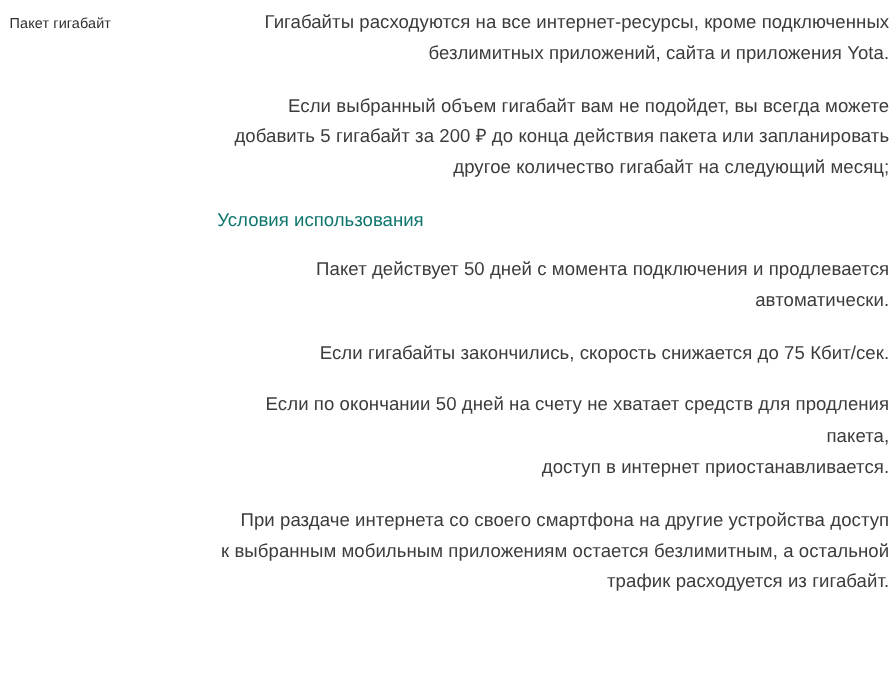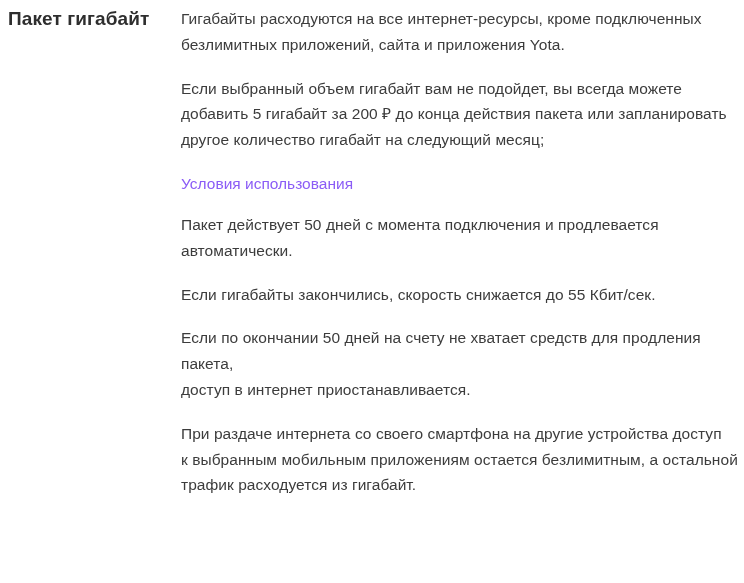--- a/index.html
+++ b/index.html
@@ -19,44 +19,45 @@
     box-sizing: border-box;
     padding: 6px 0 0 8px;
     width: 744px;
   }
   .label-col {
     width: 173px;
     flex: 0 0 173px;
   }
   .row-label {
     margin: 0;
-    font-size: 19px;
+    font-size: 12px;
     line-height: 26px;
-    font-weight: 700;
+    font-weight: 400;
     color: #2e2e2e;
     letter-spacing: 0.1px;
   }
   .content-col {
     width: 560px;
     flex: 0 0 560px;
   }
   .content-col p {
     margin: 0 0 18px 0;
     font-size: 15.5px;
     line-height: 25.8px;
     color: #3c3c3c;
     white-space: pre-line;
     letter-spacing: 0.05px;
+    text-align: right;
   }
   .terms-heading {
     margin: 0 0 15px 0;
     font-size: 15.5px;
     line-height: 26px;
     font-weight: 400;
-    color: #8b5cf6;
+    color: #0f766e;
     white-space: pre-line;
   }
 </style>
 </head>
 <body>
 
 <div class="panel">
 
   <div class="label-col">
     <h2 class="row-label">Пакет гигабайт</h2>
@@ -68,21 +69,21 @@
 
     <p>Если выбранный объем гигабайт вам не подойдет, вы всегда можете
 добавить 5 гигабайт за 200 ₽ до конца действия пакета или запланировать
 другое количество гигабайт на следующий месяц;</p>
 
     <h3 class="terms-heading">Условия использования</h3>
 
     <p>Пакет действует 50 дней с момента подключения и продлевается
 автоматически.</p>
 
-    <p>Если гигабайты закончились, скорость снижается до 55 Кбит/сек.</p>
+    <p>Если гигабайты закончились, скорость снижается до 75 Кбит/сек.</p>
 
     <p>Если по окончании 50 дней на счету не хватает средств для продления пакета,
 доступ в интернет приостанавливается.</p>
 
 
     <p>При раздаче интернета со своего смартфона на другие устройства доступ
 к выбранным мобильным приложениям остается безлимитным, а остальной
 трафик расходуется из гигабайт.</p>
   </div>
 

